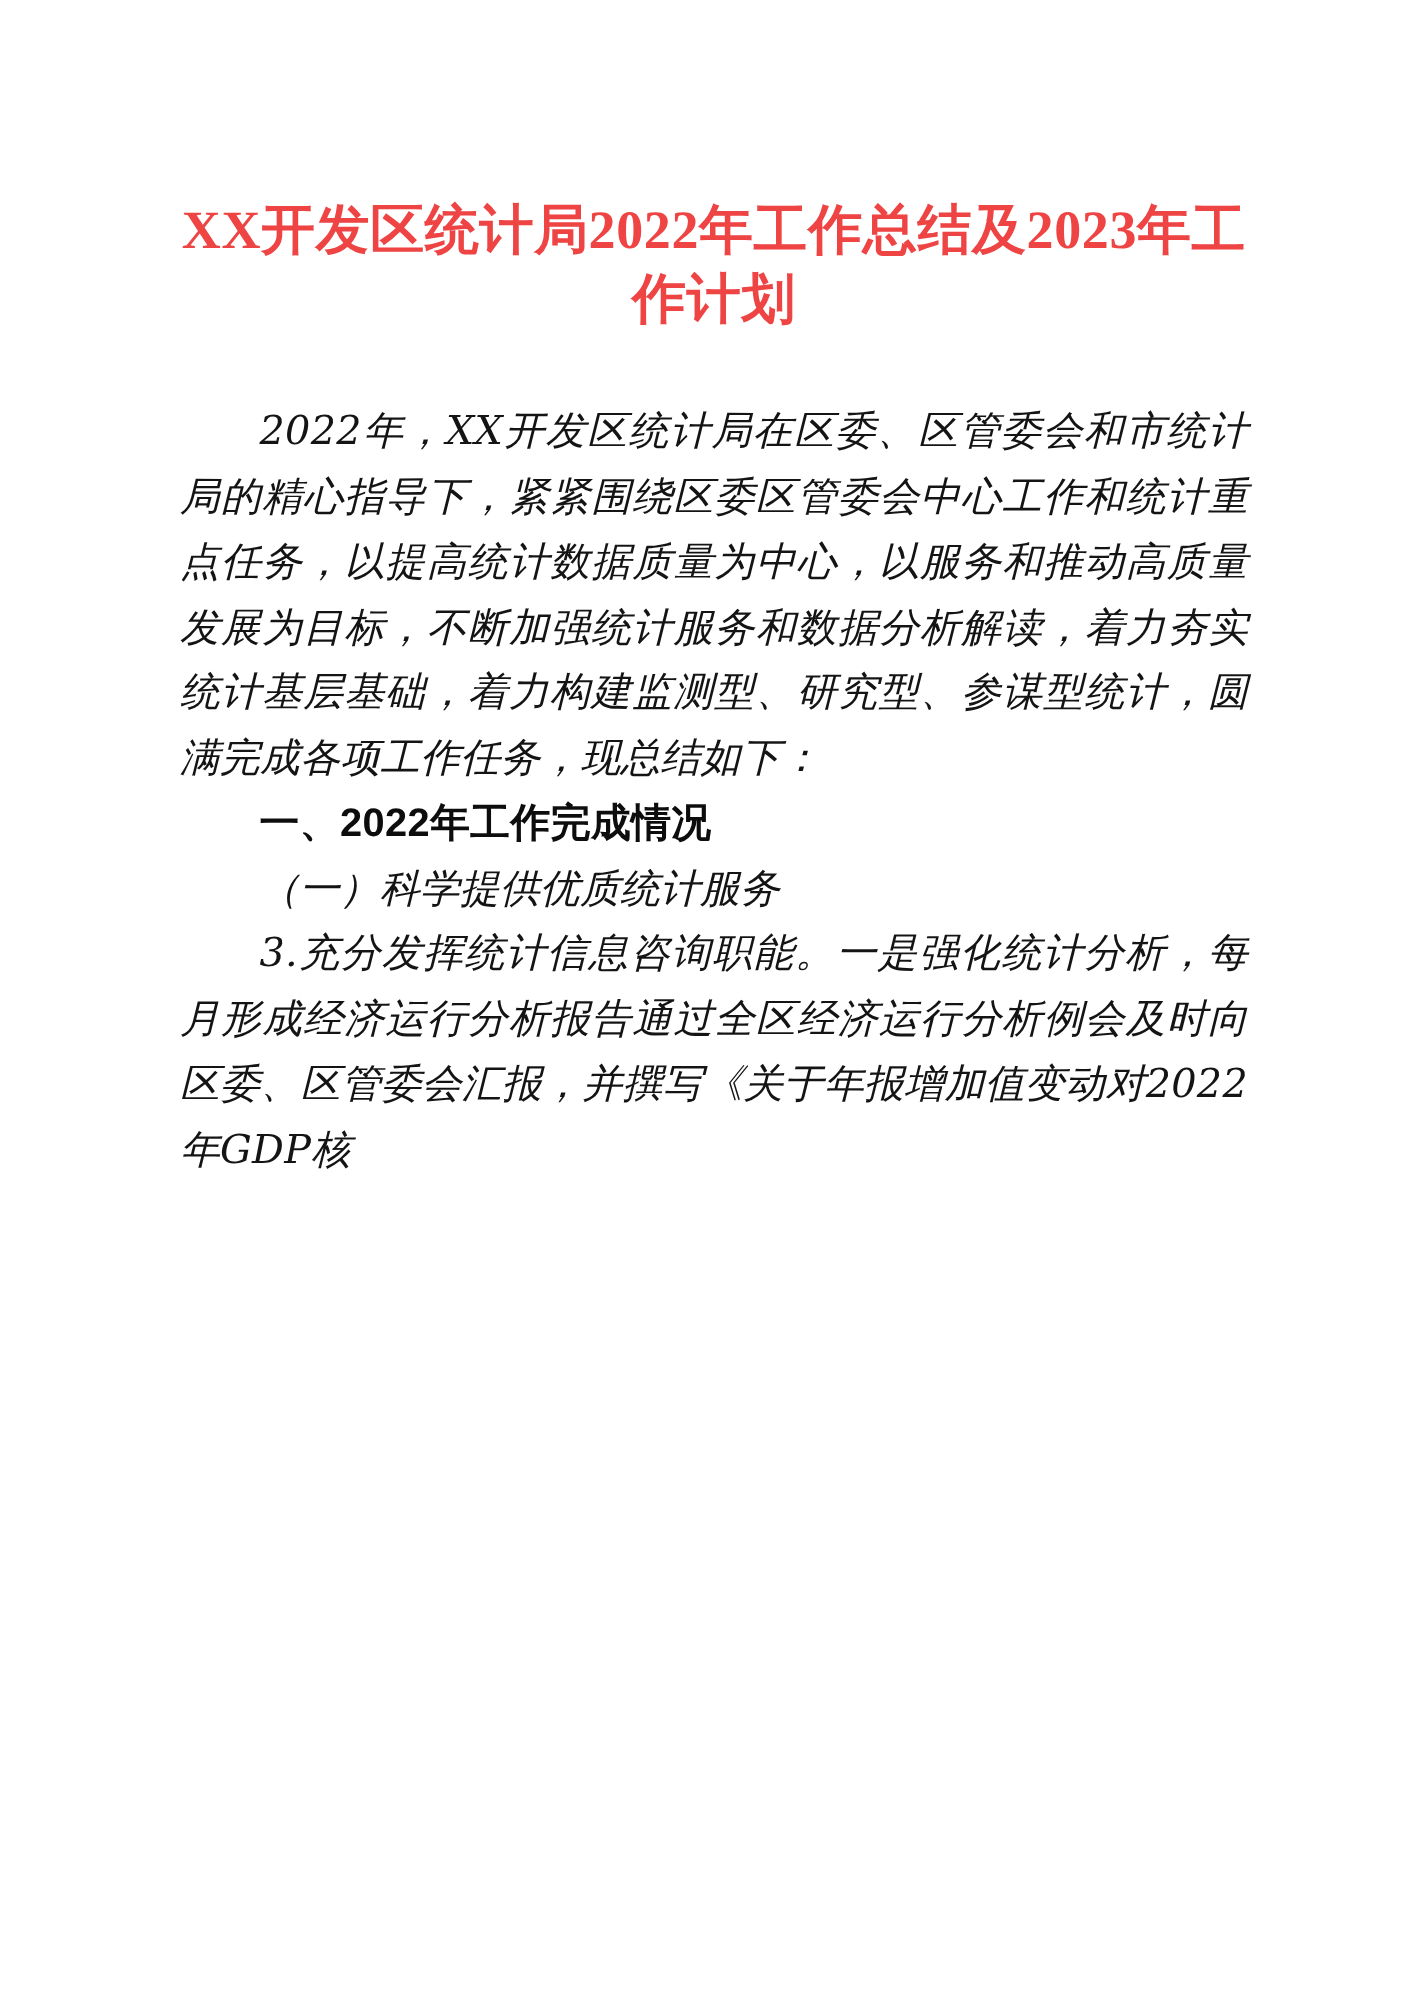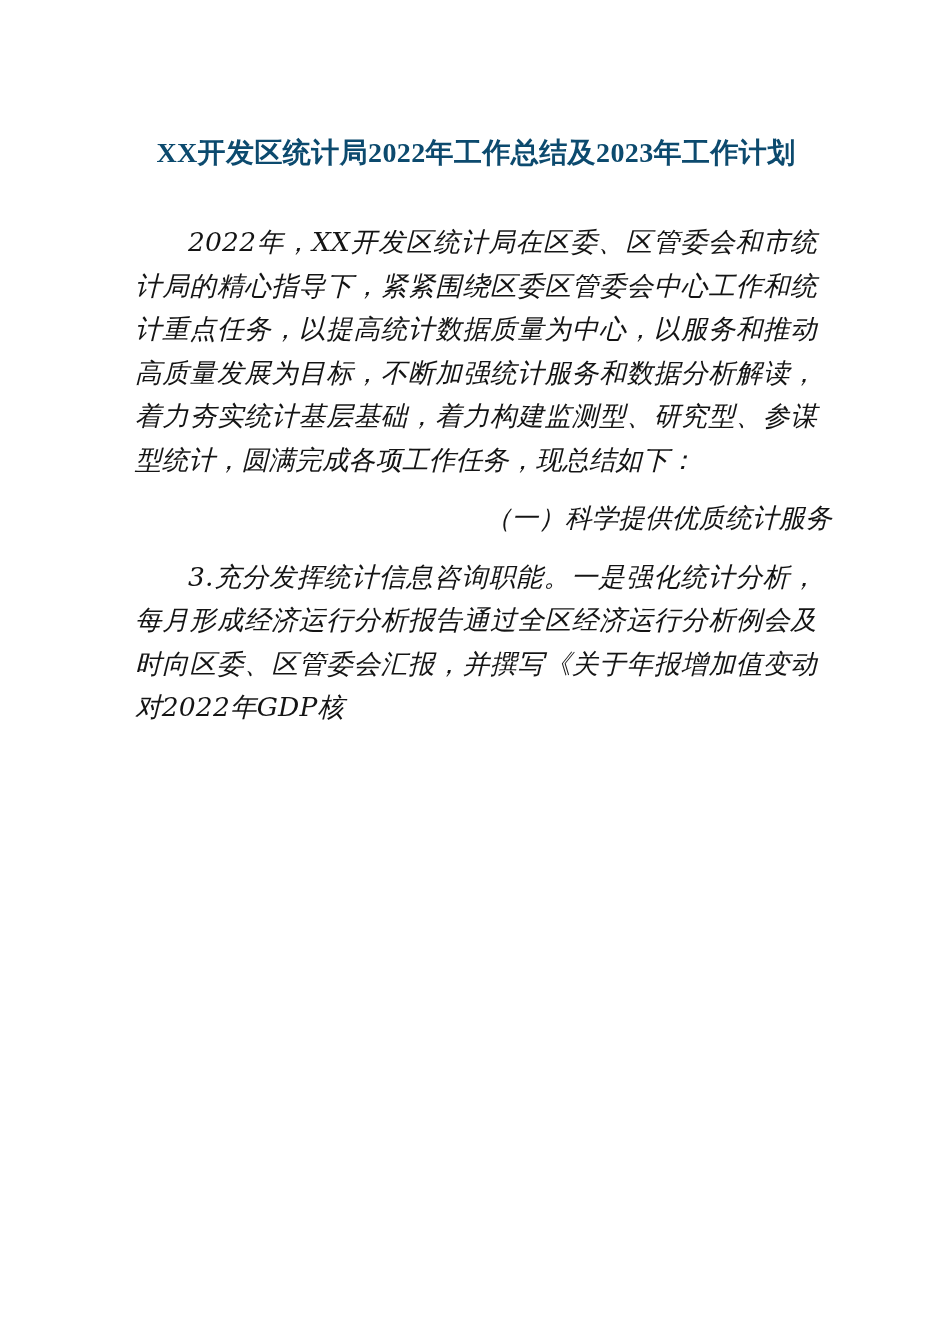--- a/index.html
+++ b/index.html
@@ -28,38 +28,38 @@
     position: absolute;
     left: 120px;
     top: 0;
     width: 712px;
   }
 
   
   .doc-title {
     font-family: "Liberation Serif", "DejaVu Serif", serif;
     font-weight: bold;
-    font-size: 28px;
+    font-size: 36px;
     line-height: 46px;
     text-align: center;
     letter-spacing: 0.4px;
     margin: 0;
     padding-top: 130px;
-    color: #0c4a6e;
+    color: #ef4444;
   }
 
   
   .para {
     font-family: "DejaVu Serif", "Liberation Serif", serif;
     font-size: 26.5px;
     line-height: 43.5px;
     text-align: justify;
     text-align-last: left;
     text-justify: inter-character;
-    margin: 15px;
+    margin: 0;
     color: #141414;
     letter-spacing: 0.2px;
     font-style: italic;
   }
   .para.first-block {
     margin-top: 44px;
   }
   .indent2 {
     text-indent: 2em;
   }
@@ -80,36 +80,37 @@
   
   .h2-sec {
     font-family: "DejaVu Serif", "Liberation Serif", serif;
     font-size: 26.5px;
     line-height: 43.5px;
     margin: 0;
     text-indent: 2em;
     color: #141414;
     font-style: italic;
     letter-spacing: 0.2px;
-    text-align: right;
+    text-align: left;
   }
 </style>
 </head>
 <body>
 
 <div class="page">
   <div class="doc-body">
 
     <h1 class="doc-title">
       
       <span>XX开发区统计局2022年工作总结及2023年工作计划</span>
     </h1>
 
     <p class="para indent2 first-block">2022年，XX开发区统计局在区委、区管委会和市统计局的精心指导下，紧紧围绕区委区管委会中心工作和统计重点任务，以提高统计数据质量为中心，以服务和推动高质量发展为目标，不断加强统计服务和数据分析解读，着力夯实统计基层基础，着力构建监测型、研究型、参谋型统计，圆满完成各项工作任务，现总结如下：</p>
 
+    <p class="h1-sec">一、2022年工作完成情况</p>
 
     <p class="h2-sec">（一）科学提供优质统计服务</p>
 
 
     <p class="para indent2">3.充分发挥统计信息咨询职能。一是强化统计分析，每月形成经济运行分析报告通过全区经济运行分析例会及时向区委、区管委会汇报，并撰写《关于年报增加值变动对2022年GDP核</p>
 
   </div>
 </div>
 
 </body></html>

